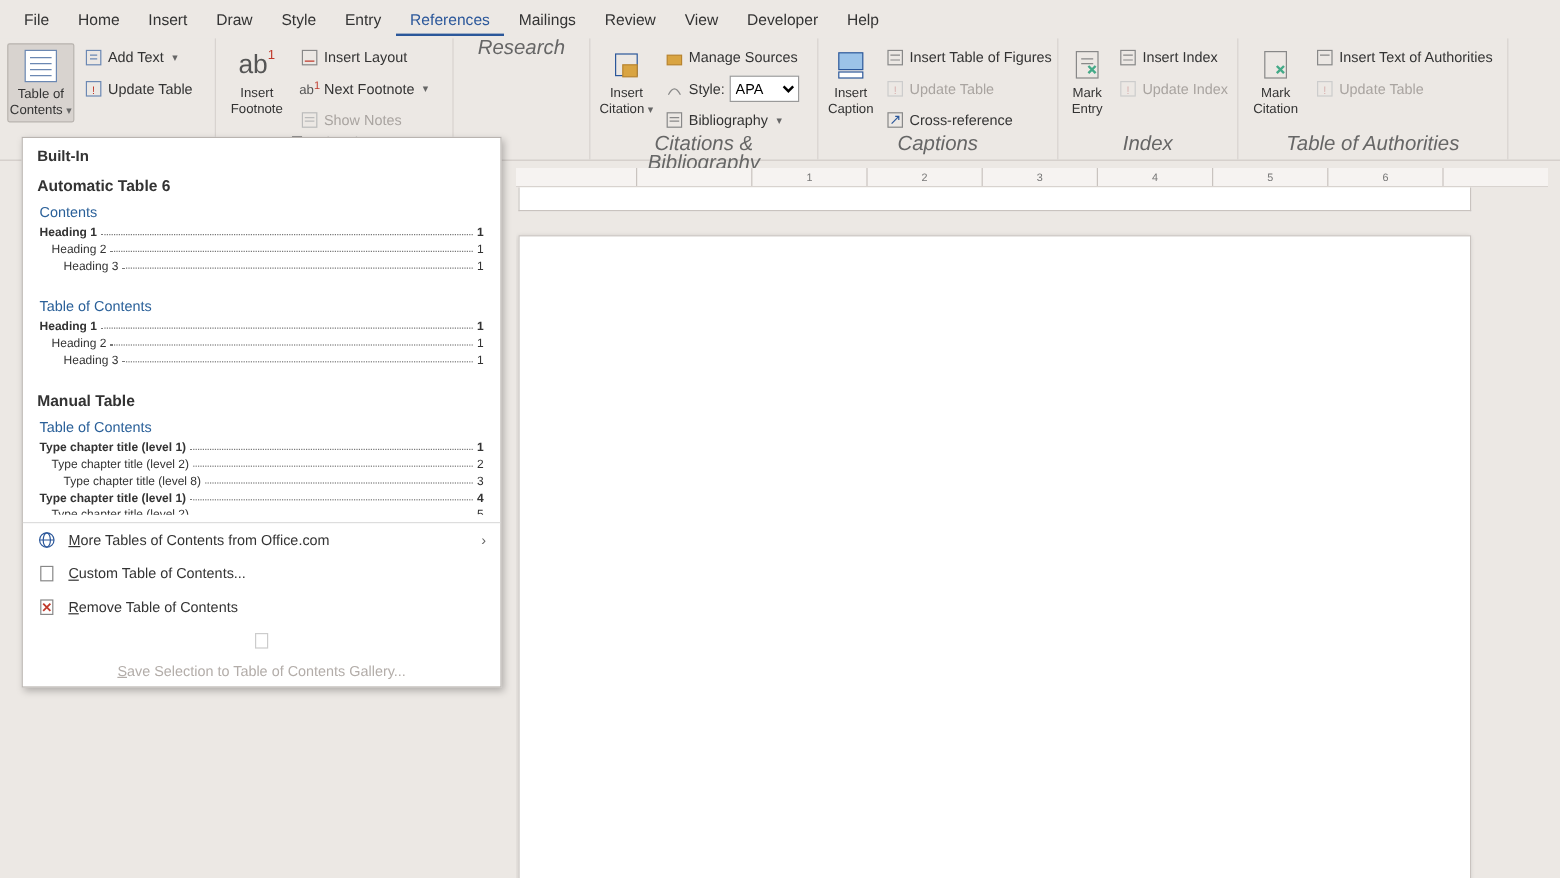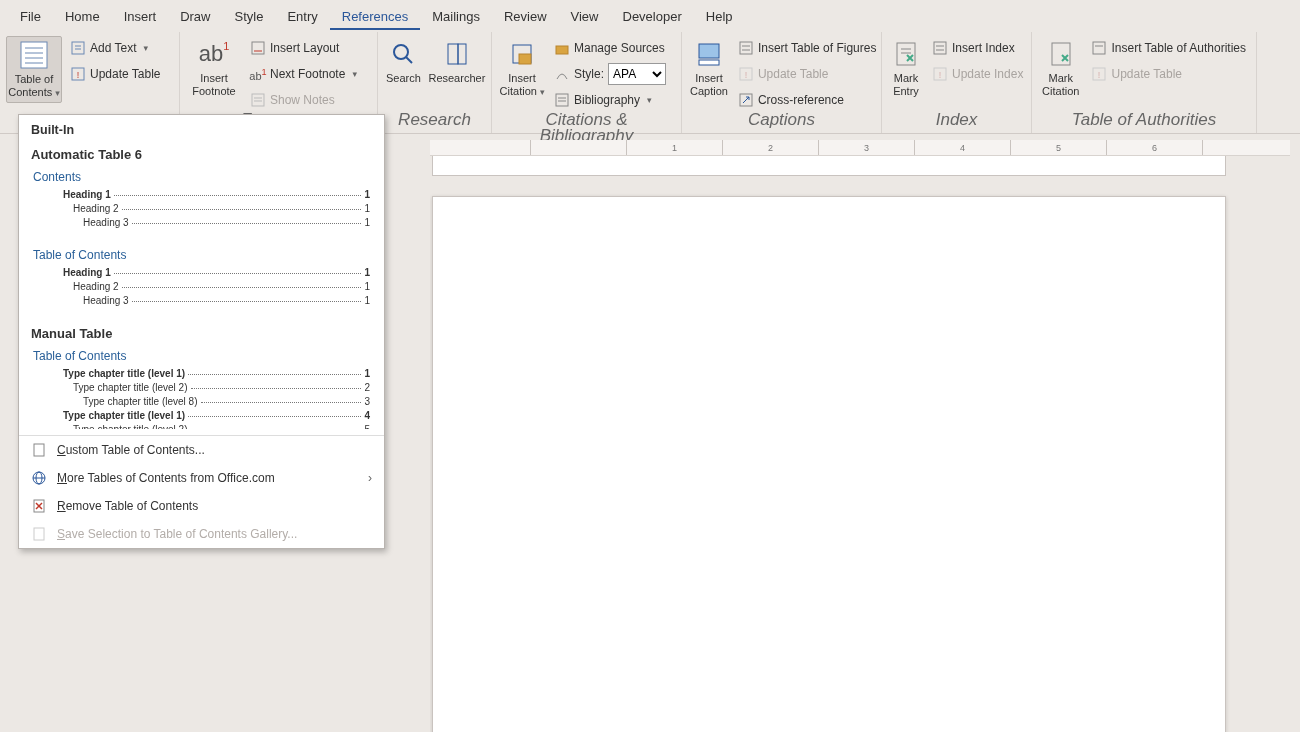--- a/index.html
+++ b/index.html
@@ -93,21 +93,21 @@
   .smbtn .smicn { width: 16px; height:16px; display:flex; align-items:center; justify-content:center;}
   .chev { font-size: 9px; margin-left: 3px; color:#666;}
   select.styleSel {
     font-size: 12px; height: 22px; width: 58px; border:1px solid #999;
     background:#fff;
   }
   
   .gallery {
     position: absolute;
     left: 18px; top: 114px;
-    width: 367px;
+    width: 400px;
     background: #fff;
     border: 1px solid #b9b4b0;
     box-shadow: 2px 3px 6px rgba(0,0,0,0.25);
     z-index: 50;
     font-size: 12px;
   }
   .gal-heading {
     font-weight: bold;
     padding: 8px 12px 4px 12px;
     font-size: 12.5px;
@@ -126,39 +126,39 @@
   .toc-prev {
     font-size: 10px;
     padding: 0 2px;
   }
   .toc-prev .toc-title {
     color: #2a6099; font-size: 12px; font-weight: 500; margin-bottom: 4px;
   }
   .toc-row {
     display:flex; white-space:nowrap; font-size:10px; color:#333; line-height:14px;
   }
-  .toc-row .lab { flex: 0 0 auto; margin-left: 30px; }
+  .toc-row .lab { flex: 0 0 auto; }
   .toc-row .dots {
     flex:1 1 auto;
     border-bottom: 1px dotted #777;
     margin: 0 3px 3px 3px;
     transform: translateY(-3px);
   }
   .toc-row .pg { flex:0 0 auto; }
   .toc-row.l1 { padding-left: 0px; font-weight:600; }
   .toc-row.l2 { padding-left: 10px; }
   .toc-row.l3 { padding-left: 20px; }
   .gal-divider { border-top:1px solid #ddd; margin-top:2px;}
   .gal-menuitem {
     display:flex; align-items:center; gap:10px;
     padding: 6px 12px;
     cursor:pointer;
     color:#333;
   }
-  .gal-menuitem.disabled { color:#b3ada9; }
+  .gal-menuitem.disabled { color:#b3ada9;flex-direction:column; }
   .gal-menuitem .micon { width:16px; height:16px; display:flex; align-items:center; justify-content:center;}
   .gal-menuitem .arrow { margin-left:auto; color:#666;}
   
   .ruler {
     position: absolute;
     left: 430px; right: 10px; top: 140px;
     height: 16px;
     background: #f6f3f1;
     border-bottom: 1px solid #d8d3cf;
     font-size: 9px;
@@ -289,40 +289,20 @@
               </svg>
             </span>
           <span>Show Notes</span>
         </div>
       </div>
     </div>
     <div class="group-label">Footnotes</div>
   </div>
 
   <div class="group" style="width:114px">
-    <div class="group-body">
-      <div class="bigbtn" style="width:44px">
-        <div class="bigicn">
-            <svg width="26" height="26">
-              <circle cx="11" cy="11" r="7" fill="none" stroke="#2b579a" stroke-width="2"></circle>
-              <line x1="16" y1="16" x2="22" y2="22" stroke="#2b579a" stroke-width="2"></line>
-            </svg>
-          </div>
-        <div class="lbl">Search</div>
-      </div>
-      <div class="bigbtn" style="width:60px">
-        <div class="bigicn">
-            <svg width="26" height="26">
-              <rect x="4" y="3" width="10" height="20" fill="none" stroke="#2b579a"></rect>
-              <rect x="14" y="3" width="8" height="20" fill="none" stroke="#2b579a"></rect>
-            </svg>
-          </div>
-        <div class="lbl">Researcher</div>
-      </div>
-    </div>
     <div class="group-label">Research</div>
   </div>
 
   <div class="group" style="width:190px">
     <div class="group-body">
       <div class="bigbtn" style="width:48px">
         <div class="bigicn">
             <svg width="26" height="26">
               <rect x="4" y="4" width="18" height="18" fill="none" stroke="#2b579a"></rect>
               <rect x="10" y="13" width="12" height="10" fill="#d9a441" stroke="#b8842e"></rect>
@@ -461,21 +441,21 @@
         <div class="lbl"><span>Mark</span><br><span>Citation</span></div>
       </div>
       <div class="smbtnCol">
         <div class="smbtn">
           <span class="smicn">
               <svg width="14" height="14">
                 <rect x="1" y="1" width="12" height="12" fill="none" stroke="#888"></rect>
                 <line x1="3" y1="5" x2="11" y2="5" stroke="#888"></line>
               </svg>
             </span>
-          <span>Insert Table of Authorities</span>
+          <span>Insert Text of Authorities</span>
         </div>
         <div class="smbtn disabled">
           <span class="smicn">
               <svg width="14" height="14">
                 <rect x="1" y="1" width="12" height="12" fill="none" stroke="#ccc"></rect>
                 <text x="7" y="11" font-size="9" fill="#d7b1af" text-anchor="middle">!</text>
               </svg>
             </span>
           <span>Update Table</span>
         </div>
@@ -565,43 +545,43 @@
             <span class="lab">Type chapter title (level 2)</span>
             <span class="dots"></span>
             <span class="pg">5</span>
           </div>
         </div>
     </div>
   </div>
 
   <div class="gal-divider"></div>
 
-  <div class="gal-menuitem">
-    <span class="micon">
-        <svg width="14" height="14">
-          <rect x="2" y="1" width="10" height="12" fill="none" stroke="#888"></rect>
-        </svg>
-      </span>
-    <span><u class="acc">C</u><span>ustom Table of Contents...</span></span>
-  </div>
   <div class="gal-menuitem">
     <span class="micon">
         <svg width="14" height="14">
           <circle cx="7" cy="7" r="6" fill="none" stroke="#2b579a"></circle>
           <ellipse cx="7" cy="7" rx="3" ry="6" fill="none" stroke="#2b579a"></ellipse>
           <line x1="1" y1="7" x2="13" y2="7" stroke="#2b579a"></line>
         </svg>
       </span>
     <span><u class="acc">M</u><span>ore Tables of Contents from Office.com</span></span>
     <span class="arrow">›</span>
   </div>
   <div class="gal-menuitem">
     <span class="micon">
         <svg width="14" height="14">
           <rect x="2" y="1" width="10" height="12" fill="none" stroke="#888"></rect>
+        </svg>
+      </span>
+    <span><u class="acc">C</u><span>ustom Table of Contents...</span></span>
+  </div>
+  <div class="gal-menuitem">
+    <span class="micon">
+        <svg width="14" height="14">
+          <rect x="2" y="1" width="10" height="12" fill="none" stroke="#888"></rect>
           <line x1="4" y1="4" x2="10" y2="10" stroke="#c0392b" stroke-width="1.5"></line>
           <line x1="10" y1="4" x2="4" y2="10" stroke="#c0392b" stroke-width="1.5"></line>
         </svg>
       </span>
     <span><u class="acc">R</u><span>emove Table of Contents</span></span>
   </div>
   <div class="gal-menuitem disabled">
     <span class="micon">
         <svg width="14" height="14">
           <rect x="2" y="1" width="10" height="12" fill="none" stroke="#ccc"></rect>

